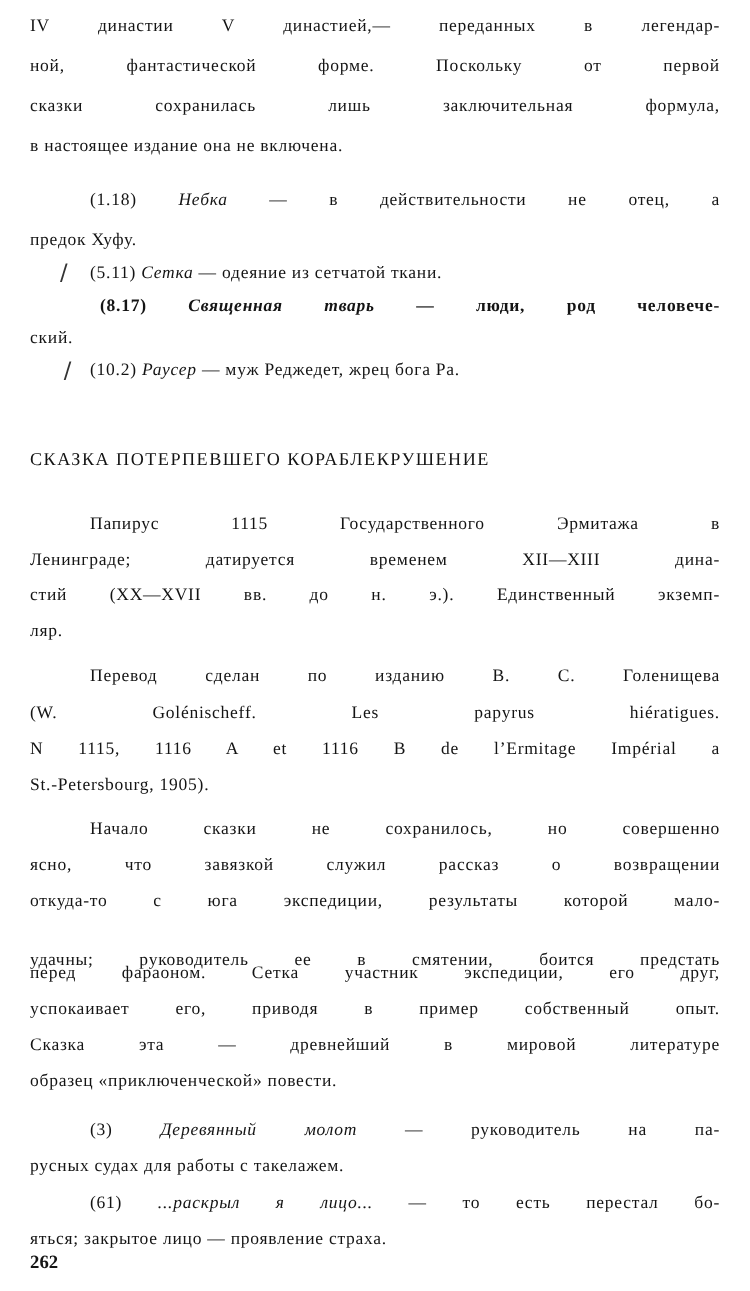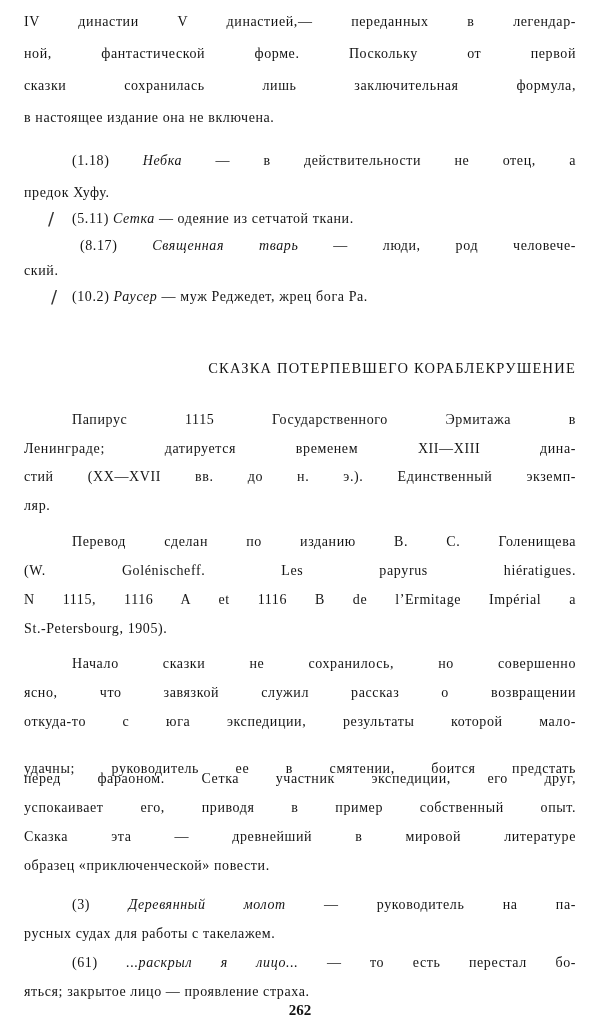--- a/index.html
+++ b/index.html
@@ -9,34 +9,34 @@
       color: #141414;
     }
     .page { position: absolute; left: 24px; top: 0; width: 552px; }
     .line {
       position: absolute; left: 0; width: 552px;
       font-size: 14px; letter-spacing: 0.6px; white-space: nowrap;
       line-height: 24px;
     }
     .just { text-align: justify; text-align-last: justify; }
     .ind { padding-left: 48px; width: 504px; }
-    .ind2 { padding-left: 56px; width: 496px; }
+    .ind2 { padding-left: 56px; width: 496px; font-weight: bold; }
     i { font-style: italic; }
     .heading {
       position: absolute; left: 0; width: 552px; top: 358px;
-      text-align: right; font-size: 14.5px; letter-spacing: 1.2px;
+      text-align: left; font-size: 14.5px; letter-spacing: 1.2px;
       line-height: 20px;
     }
     .mark {
       position: absolute; font-size: 18px; color: #333;
       font-family: "DejaVu Sans", sans-serif; line-height: 20px;
     }
     .pagenum {
       position: absolute; left: 0; width: 552px; top: 1000px;
-      text-align: center; font-size: 15px; font-weight: bold; line-height: 20px;
+      text-align: left; font-size: 15px; font-weight: bold; line-height: 20px;
     }
   </style>
 </head>
 <body>
 
 <div class="page">
 
   <div class="line just" style="top:10px">IV династии V династией,— переданных в легендар-</div>
   <div class="line just" style="top:42px">ной, фантастической форме. Поскольку от первой</div>
   <div class="line just" style="top:74px">сказки сохранилась лишь заключительная формула,</div>

